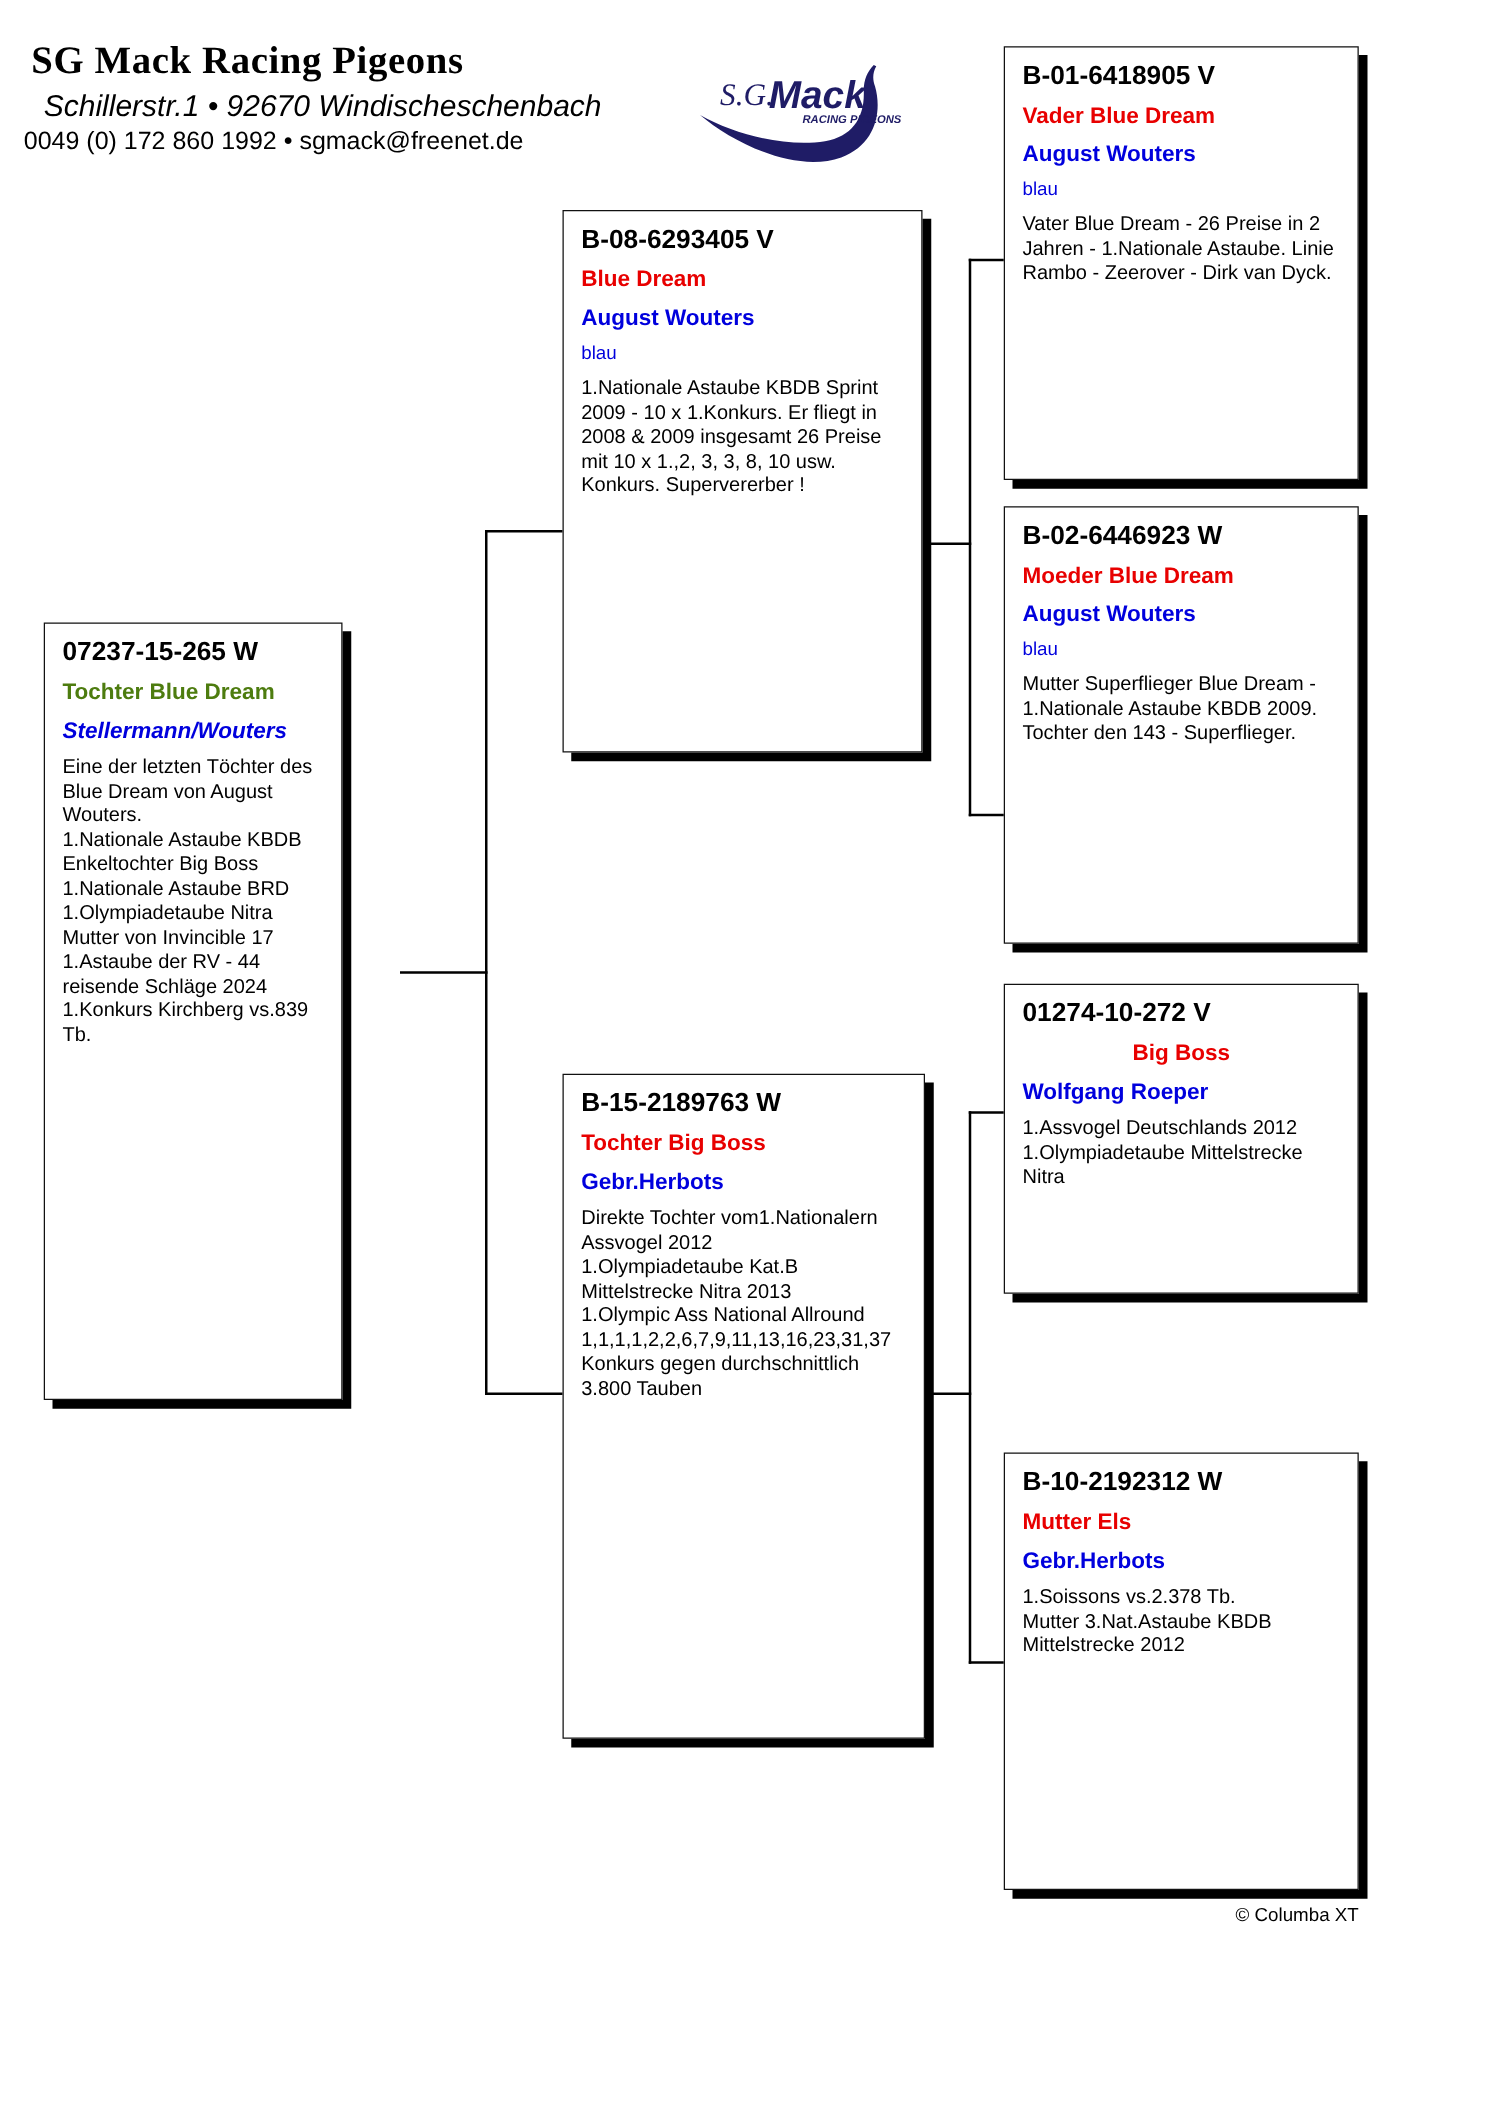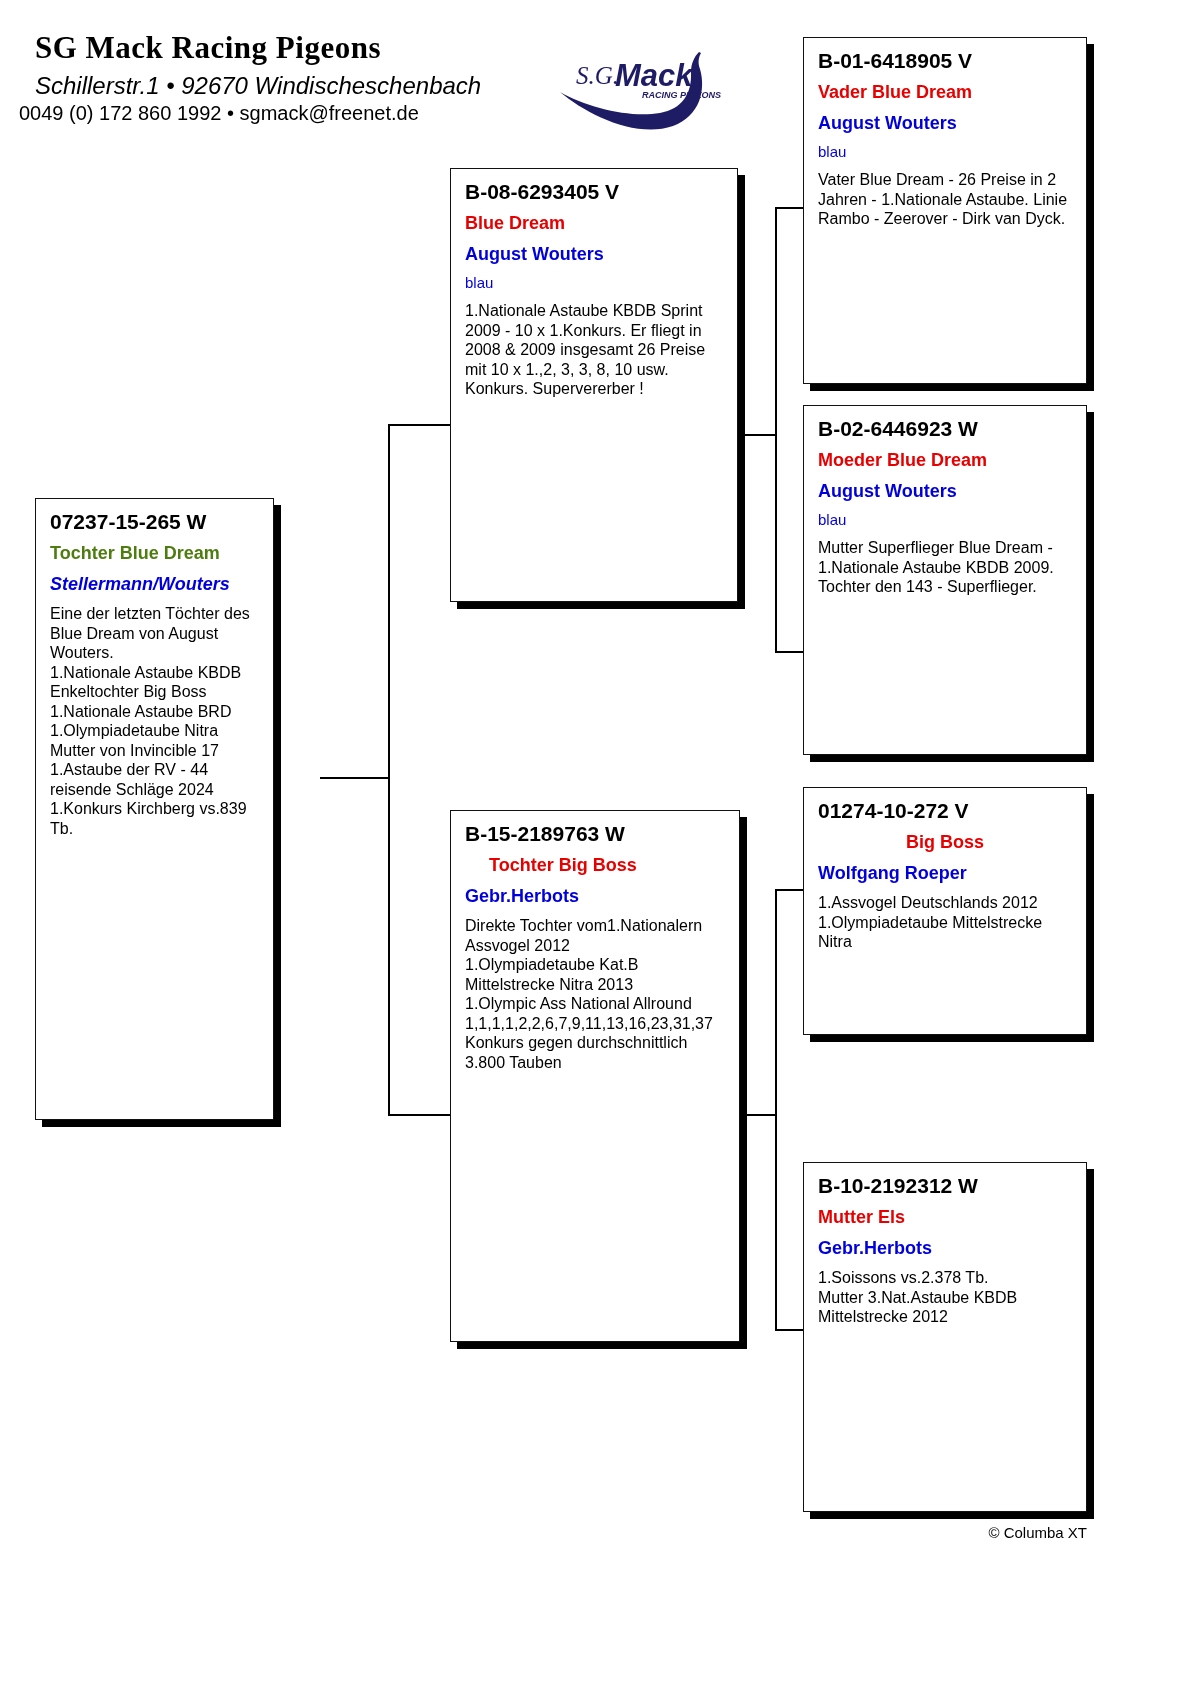--- a/index.html
+++ b/index.html
@@ -1,38 +1,38 @@
 <!DOCTYPE html>
 <html><head>
 <meta charset="utf-8">
 <style>
   html,body{margin:0;padding:0;background:#fff;}
   #page{position:relative;width:1190px;height:1683px;background:#ffffff;overflow:hidden;
         font-family:"Liberation Sans",sans-serif;color:#000;}
 
   
-  .hdr-title{position:absolute;left:35px;top:30px;font-family:"Liberation Serif",serif;
+  .hdr-title{position:absolute;left:25px;top:30px;font-family:"Liberation Serif",serif;
              font-weight:700;font-size:31px;letter-spacing:.5px;}
   .hdr-address{position:absolute;left:35px;top:72px;font-style:italic;font-size:24px;}
   .hdr-contact{position:absolute;left:19px;top:102px;font-size:20px;}
   .logo{position:absolute;left:560px;top:48px;width:165px;height:100px;}
 
   
   .pbox{position:absolute;background:#fff;border:1px solid #111;
         box-shadow:7px 7px 0 #000;padding:11px 14px;box-sizing:border-box;}
   .ring{font-size:21px;font-weight:700;color:#000;margin:0 0 9px 0;}
   .pname{font-size:18px;font-weight:700;margin:0 0 10px 0;}
   .fancier{font-size:18px;font-weight:700;margin:0 0 9px 0;}
   .pcolor{font-size:15px;margin:0 0 10px 0;}
   .pcolor:empty{display:none;margin:0;}
   .pdesc{font-size:16px;line-height:1.22;overflow-wrap:anywhere;white-space:pre-line;}
 
   .box-child {left:35px; top:498px; width:239px;height:622px;}
   .box-father{left:450px;top:168px;width:288px;height:434px;}
-  .box-mother{left:450px;top:810px;width:290px;height:532px;}
+  .box-mother{left:450px;top:859px;width:290px;height:532px;}
   .box-gf-p  {left:803px;top:37px;  width:284px;height:347px;}
   .box-gm-p  {left:803px;top:405px; width:284px;height:350px;}
   .box-gf-m  {left:803px;top:787px; width:284px;height:248px;}
   .box-gm-m  {left:803px;top:1162px;width:284px;height:350px;}
 
   
   .hline,.vline{position:absolute;background:#000;}
   .hline{height:2px;}
   .vline{width:2px;}
 
@@ -90,21 +90,21 @@
   <div class="pbox box-father">
     <div class="ring">B-08-6293405 V</div>
     <div class="pname" style="color: rgb(232, 0, 0);">Blue Dream</div>
     <div class="fancier" style="color: rgb(0, 0, 221);">August Wouters</div>
     <div class="pcolor" style="color: rgb(0, 0, 221);">blau</div>
     <div class="pdesc">1.Nationale Astaube KBDB Sprint 2009 - 10 x 1.Konkurs. Er fliegt in 2008 &amp; 2009 insgesamt 26 Preise mit 10 x 1.,2, 3, 3, 8, 10 usw. Konkurs. Supervererber !</div>
   </div>
 
   <div class="pbox box-mother">
     <div class="ring">B-15-2189763 W</div>
-    <div class="pname" style="color: rgb(232, 0, 0); margin-left: 24px;">Tochter Big Boss</div>
+    <div class="pname" style="color: rgb(232, 0, 0);">Tochter Big Boss</div>
     <div class="fancier" style="color: rgb(0, 0, 221);">Gebr.Herbots</div>
 
     <div class="pdesc">Direkte Tochter vom1.Nationalern Assvogel 2012
 1.Olympiadetaube Kat.B Mittelstrecke Nitra 2013
 1.Olympic Ass National Allround
 1,1,1,1,2,2,6,7,9,11,13,16,23,31,37 Konkurs gegen durchschnittlich 3.800 Tauben</div>
   </div>
 
   <div class="pbox box-gf-p">
     <div class="ring">B-01-6418905 V</div>

